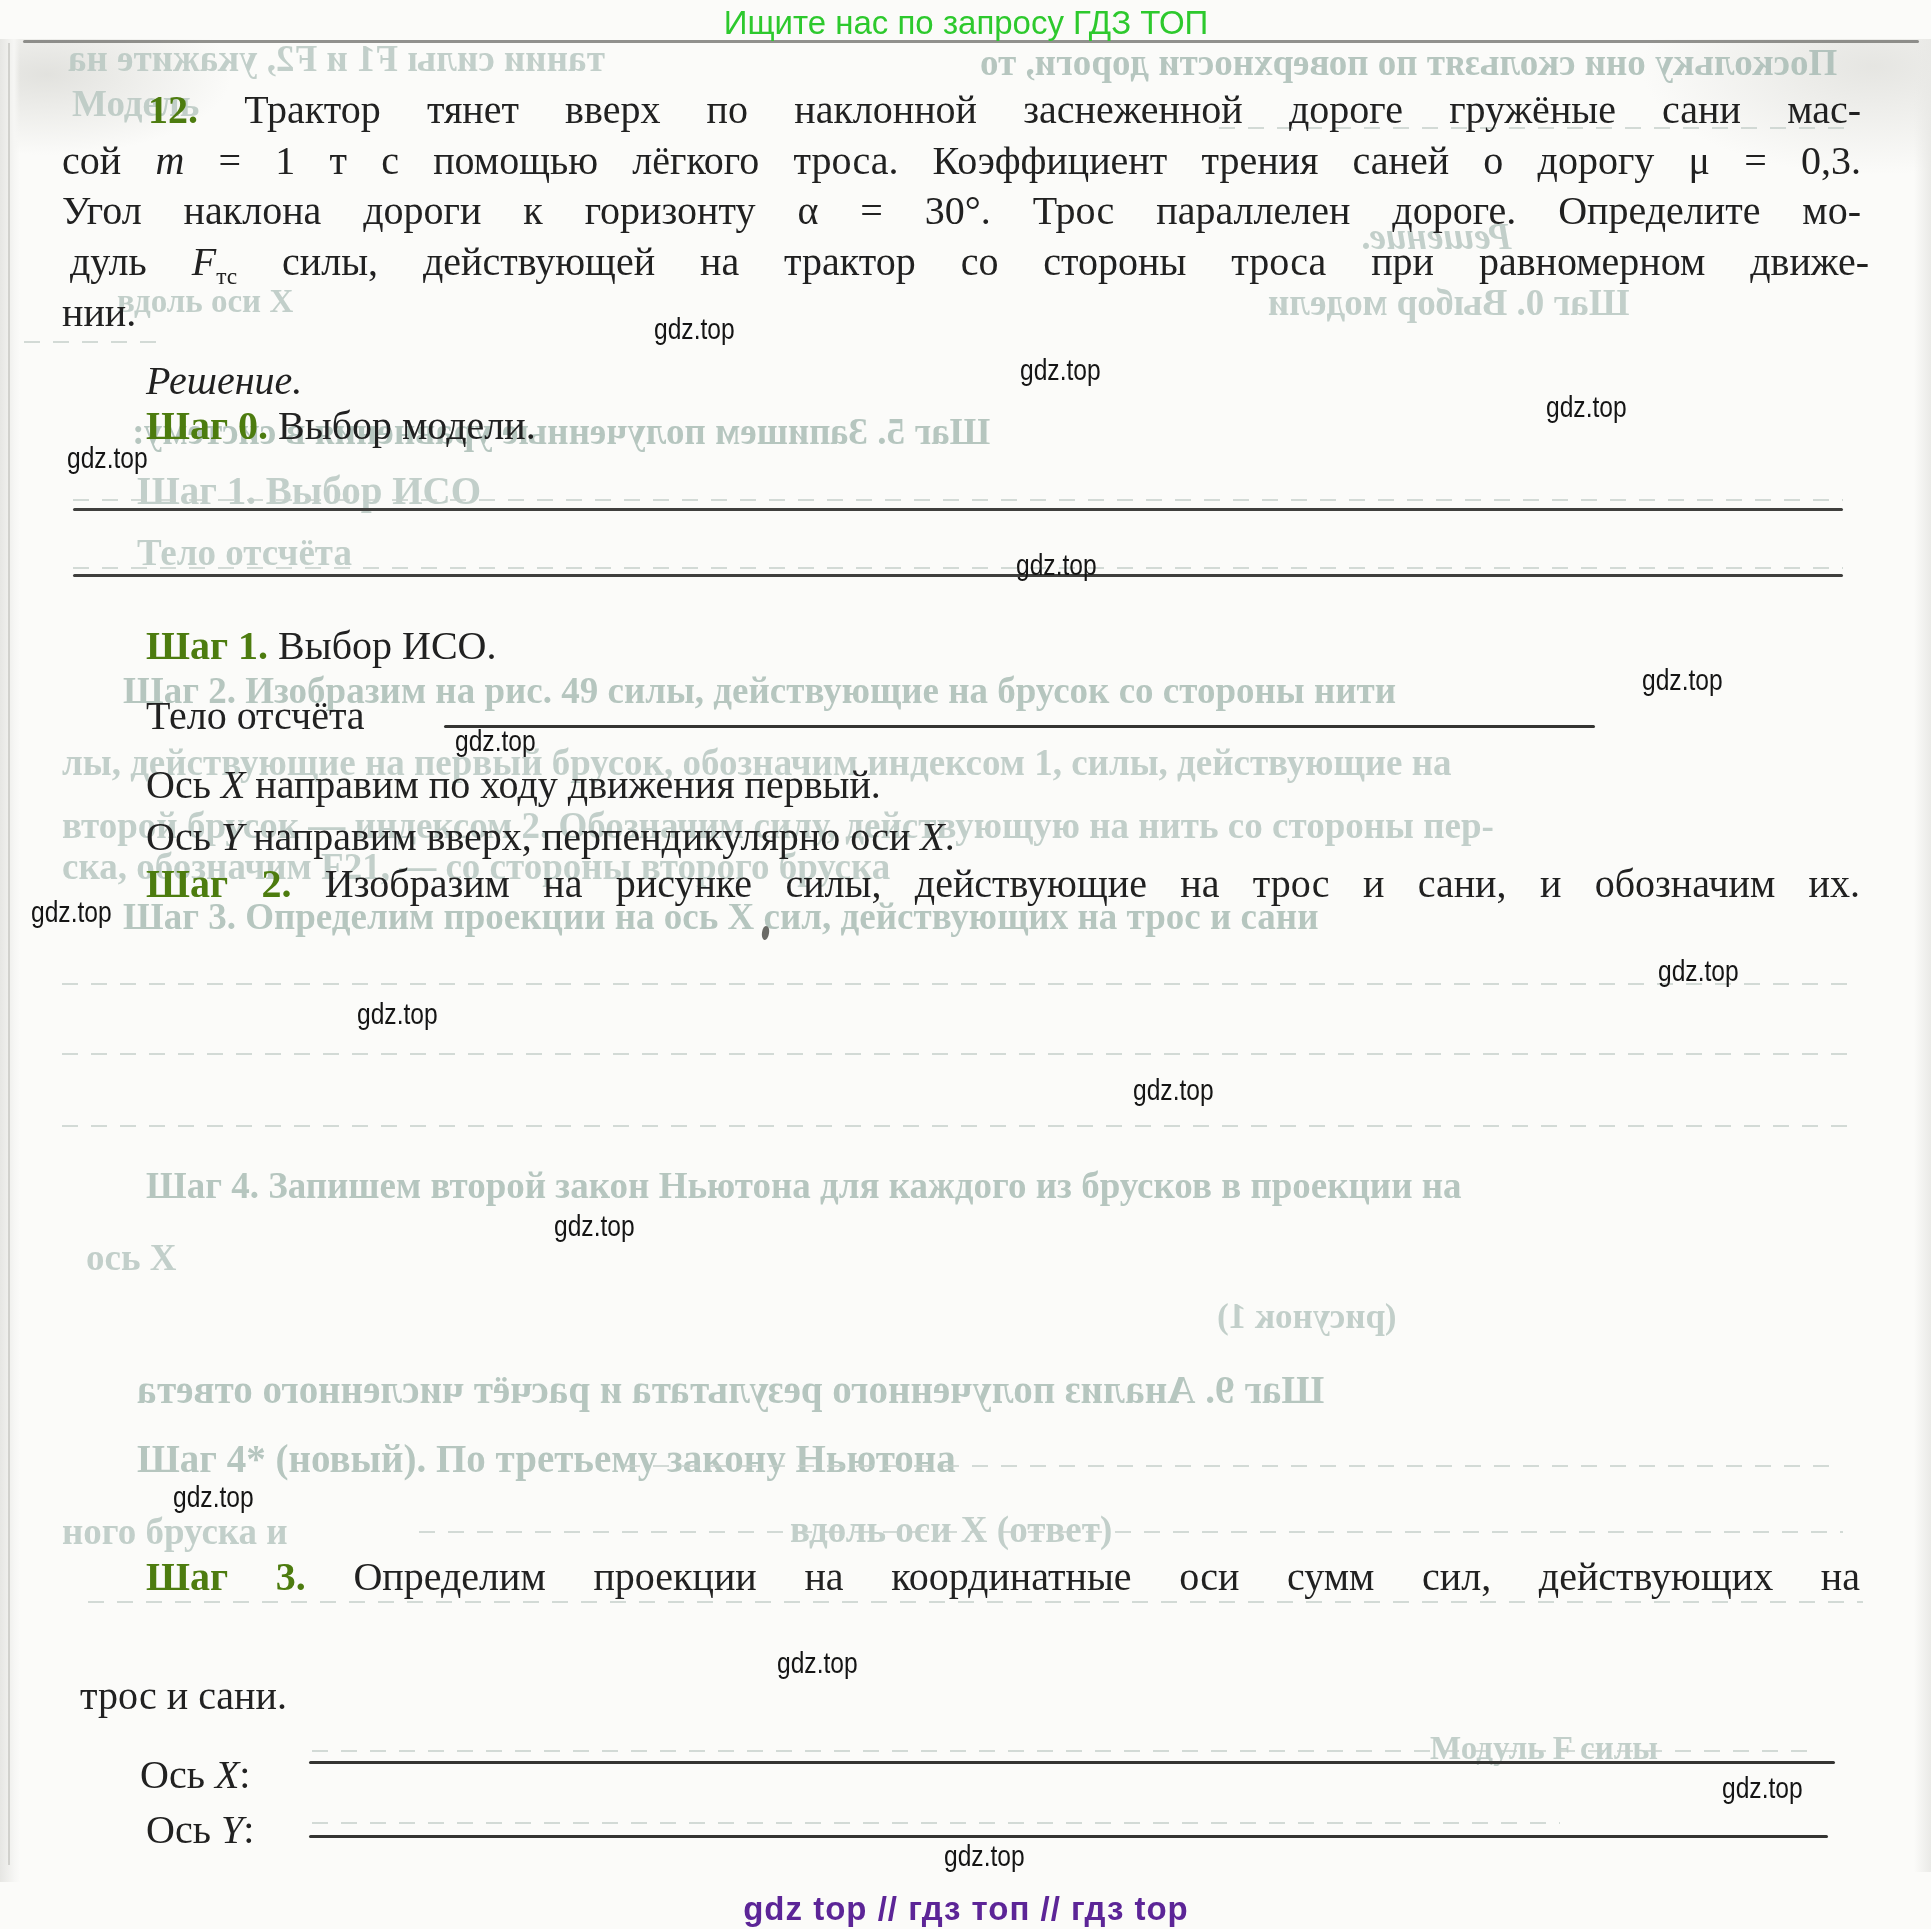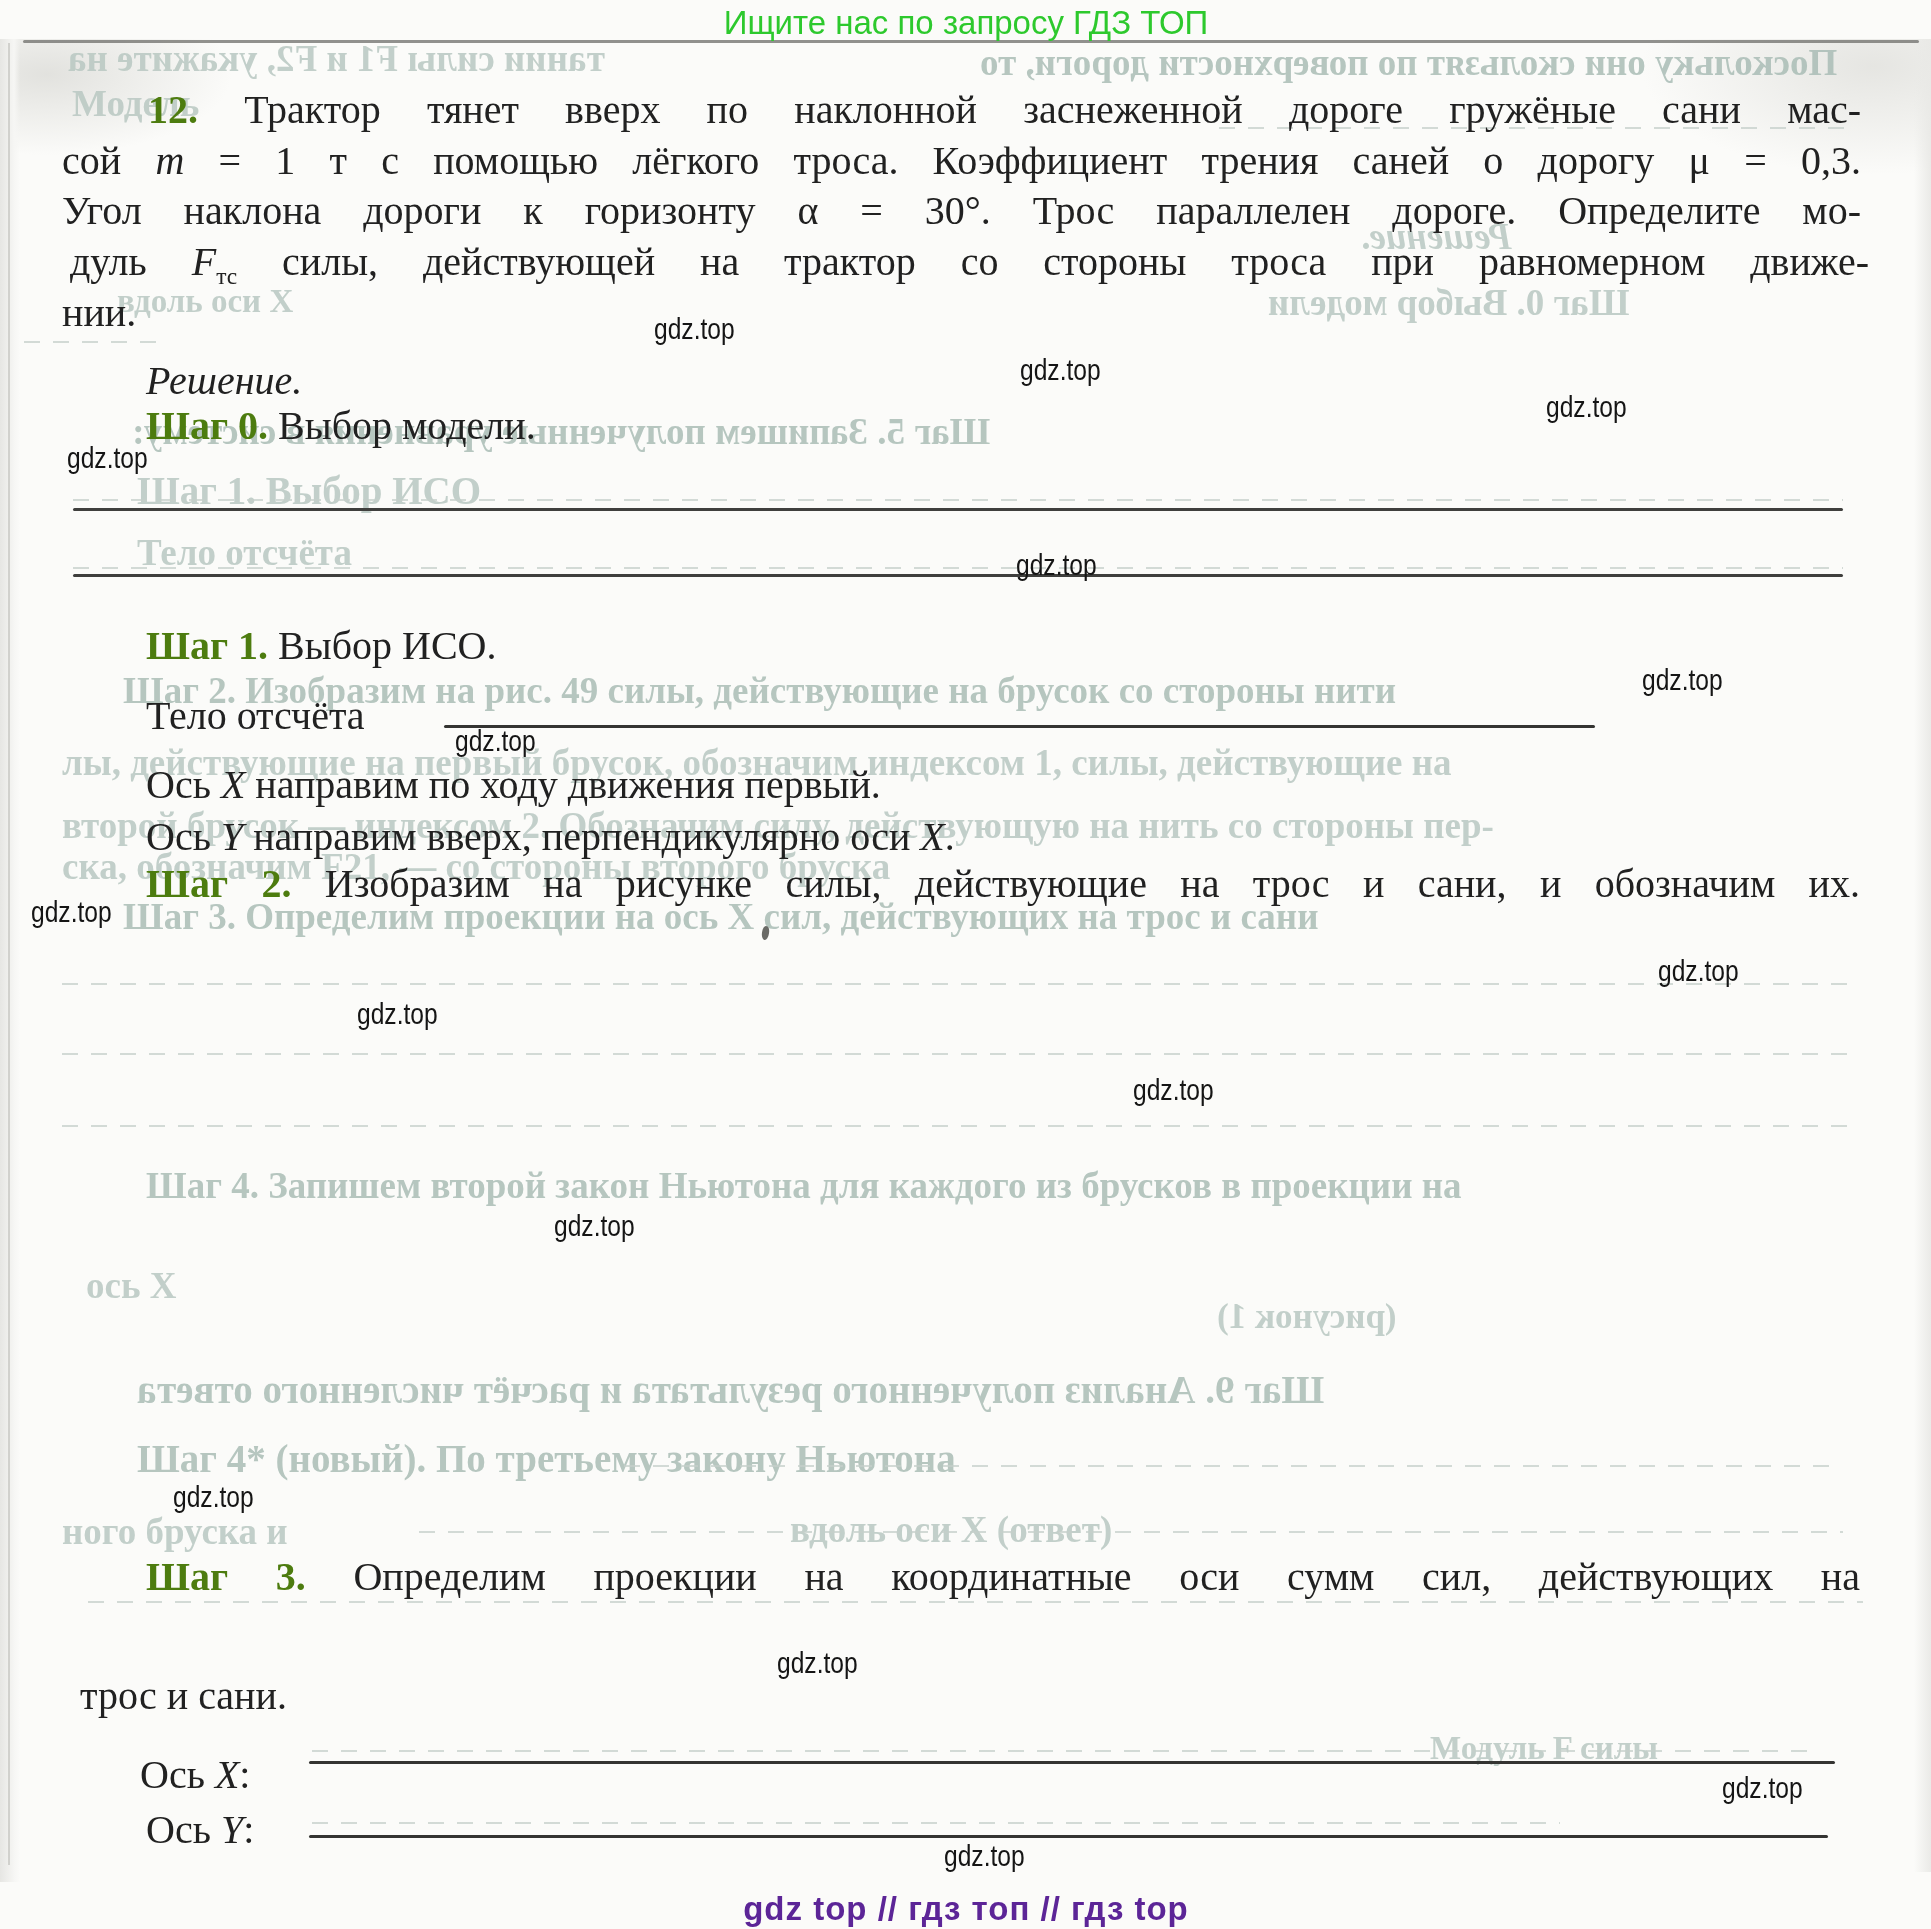--- a/index.html
+++ b/index.html
@@ -84,21 +84,21 @@
   <div class="ghost" style="left:117px; top:283px; font-size:33px;">вдоль оси X</div>
   <div class="ghost mirror dk" style="left:132px; top:410px;">Шаг 5. Запишем полученные уравнения в систему:</div>
   <div class="ghost" style="left:137px; top:468px; font-size:39px;">Шаг 1. Выбор ИСО</div>
   <div class="ghost" style="left:137px; top:531px;">Тело отсчёта</div>
   <div class="ghost dk" style="left:123px; top:669px;">Шаг 2. Изобразим на рис. 49 силы, действующие на брусок со стороны нити</div>
   <div class="ghost" style="left:62px; top:741px;">лы, действующие на первый брусок, обозначим индексом 1, силы, действующие на</div>
   <div class="ghost" style="left:62px; top:804px;">второй брусок — индексом 2. Обозначим силу, действующую на нить со стороны пер-</div>
   <div class="ghost" style="left:62px; top:845px;">ска, обозначим F21, — со стороны второго бруска</div>
   <div class="ghost dk" style="left:123px; top:895px;">Шаг 3. Определим проекции на ось X сил, действующих на трос и сани</div>
   <div class="ghost dk" style="left:146px; top:1164px;">Шаг 4. Запишем второй закон Ньютона для каждого из брусков в проекции на</div>
-  <div class="ghost" style="left:86px; top:1264px;font-family:Liberation Serif, serif;">ось X</div>
+  <div class="ghost" style="left:86px; top:1236px;font-family:Liberation Serif, serif;">ось X</div>
   <div class="ghost mirror" style="left:1217px; top:1297px; font-size:35px;">(рисунок 1)</div>
   <div class="ghost mirror dk" style="left:137px; top:1367px; font-size:39px;">Шаг 9. Анализ полученного результата и расчёт численного ответа</div>
   <div class="ghost dk" style="left:137px; top:1436px; font-size:39px;">Шаг 4* (новый). По третьему закону Ньютона</div>
   <div class="ghost" style="left:62px; top:1510px;">ного бруска и</div>
   <div class="ghost" style="left:790px; top:1508px;">вдоль оси X (ответ)</div>
   <div class="ghost" style="left:1430px; top:1730px; font-size:33px;">Модуль F силы</div>
 
   <div class="gline" style="left:24.4px;  top:341px;  width:137px;"></div>
   <div class="gline" style="left:1219px;top:127px;  width:634px;"></div>
   <div class="gline" style="left:73px;  top:499px;  width:1770px;"></div>

